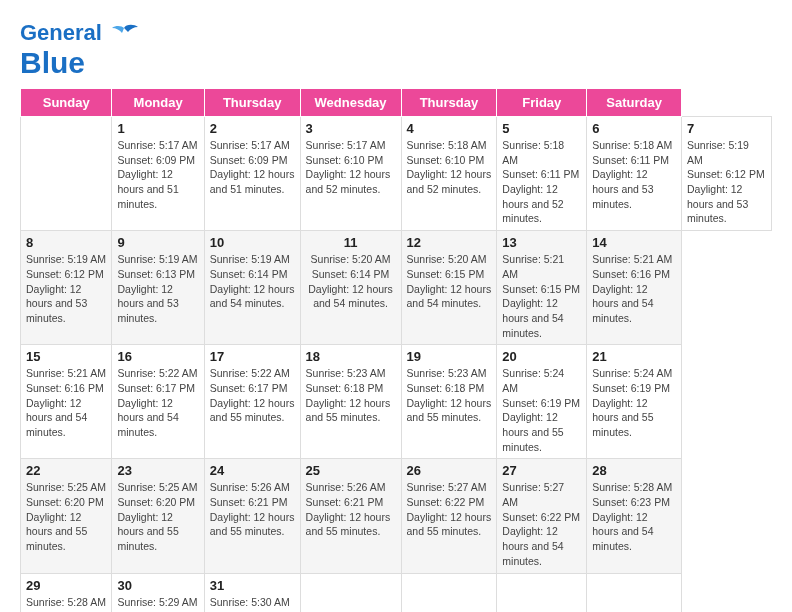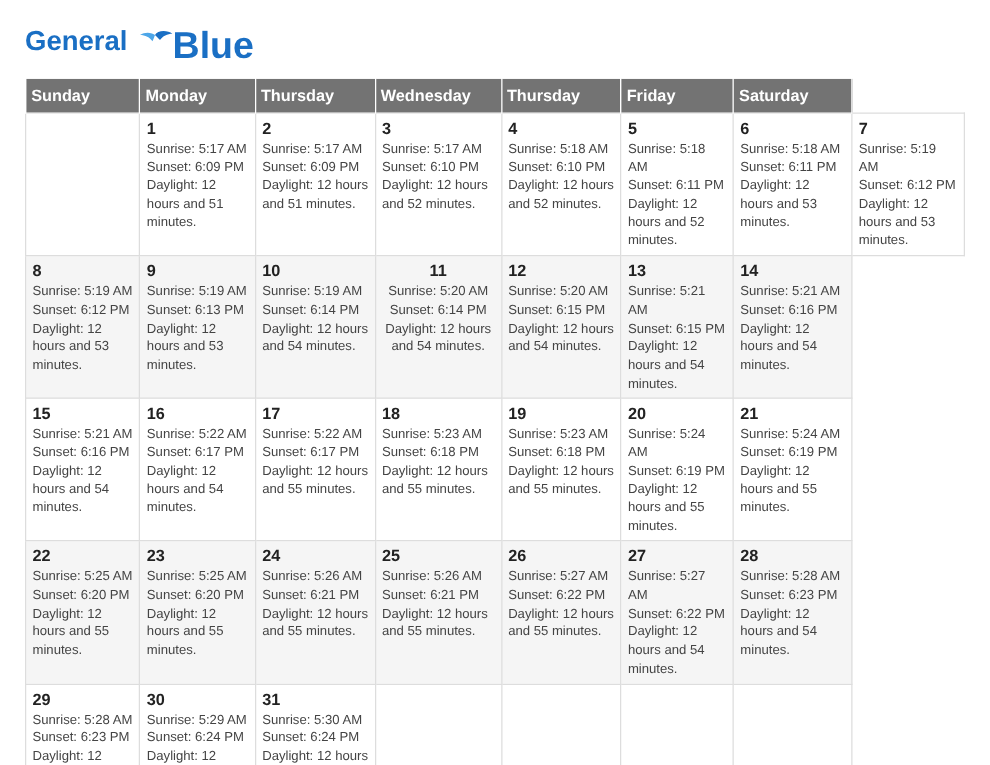--- a/index.html
+++ b/index.html
@@ -11,21 +11,21 @@
       padding: 20px;
     }
     .header-area {
       display: flex;
       align-items: flex-start;
       justify-content: space-between;
       margin-bottom: 8px;
     }
     .logo {
       display: flex;
-      flex-direction: row;
+      flex-direction: column;
       align-items: flex-start;
     }
     .logo-row {
       display: flex;
       align-items: center;
       gap: 2px;
     }
     .title-area {
       text-align: right;
     }
@@ -37,24 +37,24 @@
     .subtitle {
       font-size: 14px;
       color: #555;
     }
     .calendar {
       width: 100%;
       border-collapse: collapse;
       font-size: 11px;
     }
     .calendar th {
-      background-color: #737373;
+      background-color: #ec4899;
       color: #fff;
       padding: 6px 4px;
-      text-align: left;
+      text-align: center;
       font-size: 13px;
       font-weight: bold;
       border: 1px solid #fff;
     }
     .calendar td {
       border: 1px solid #ddd;
       padding: 4px 5px;
       vertical-align: top;
       width: 113px;
       min-height: 80px;

